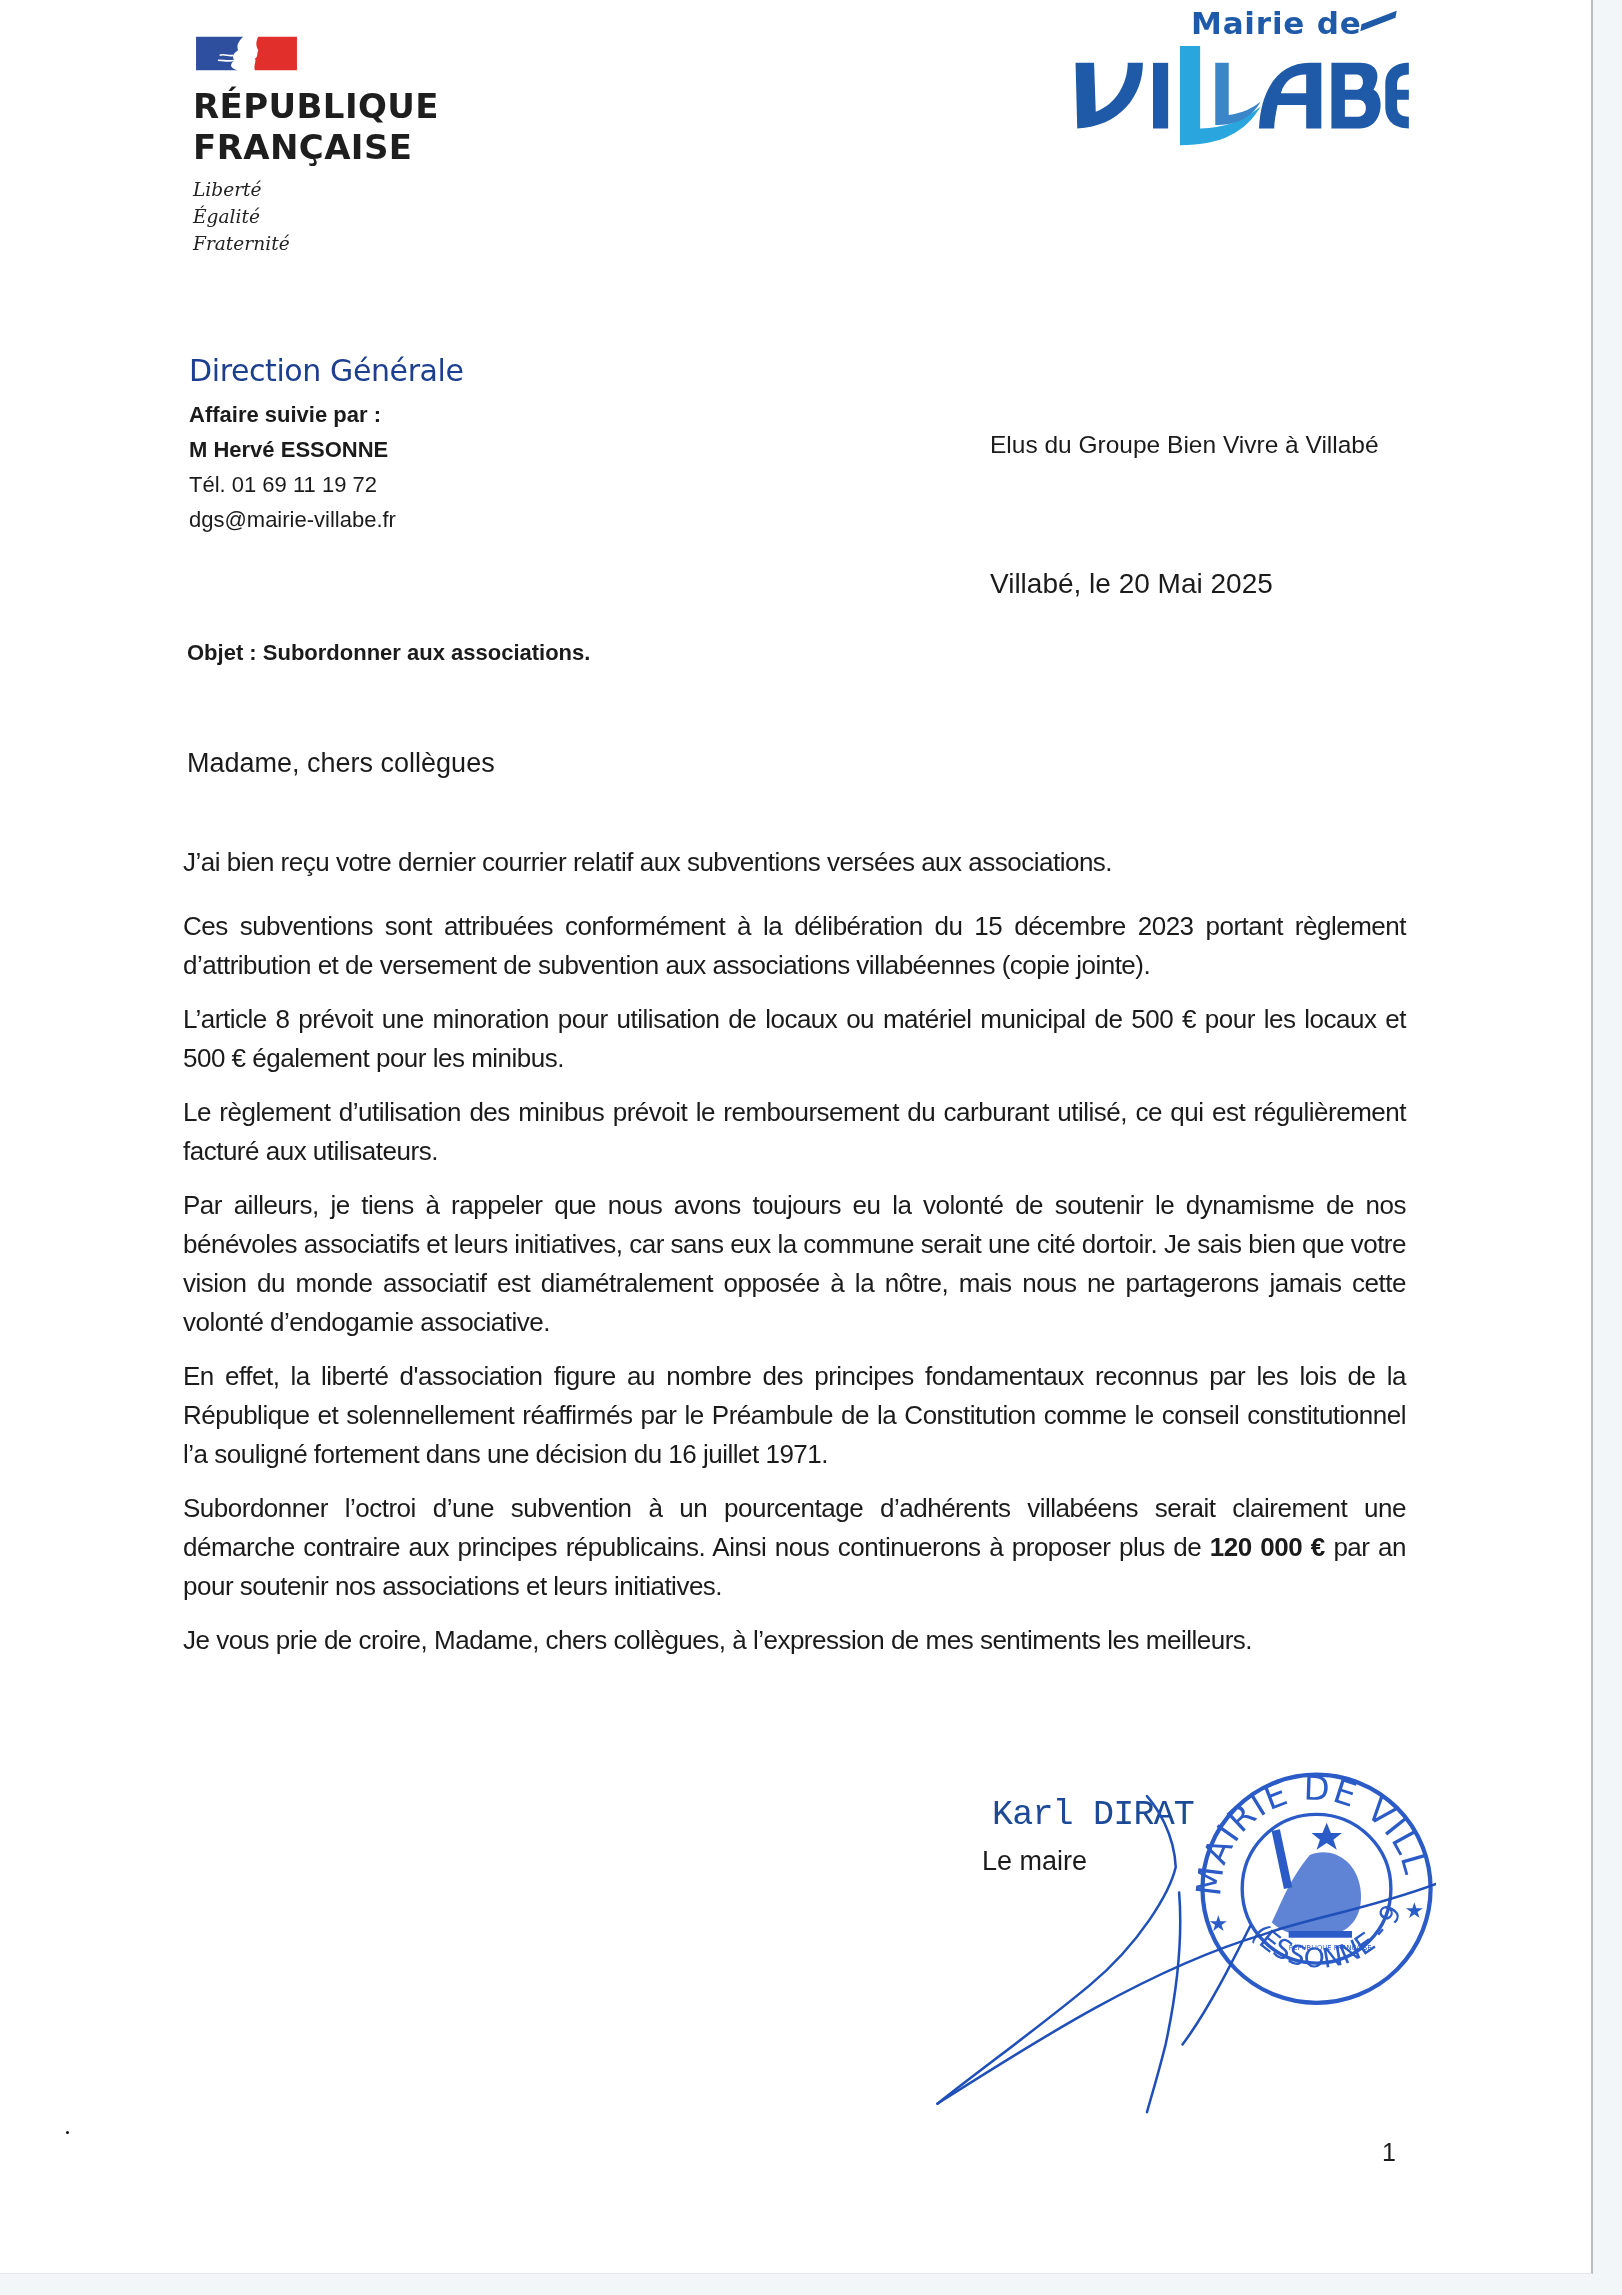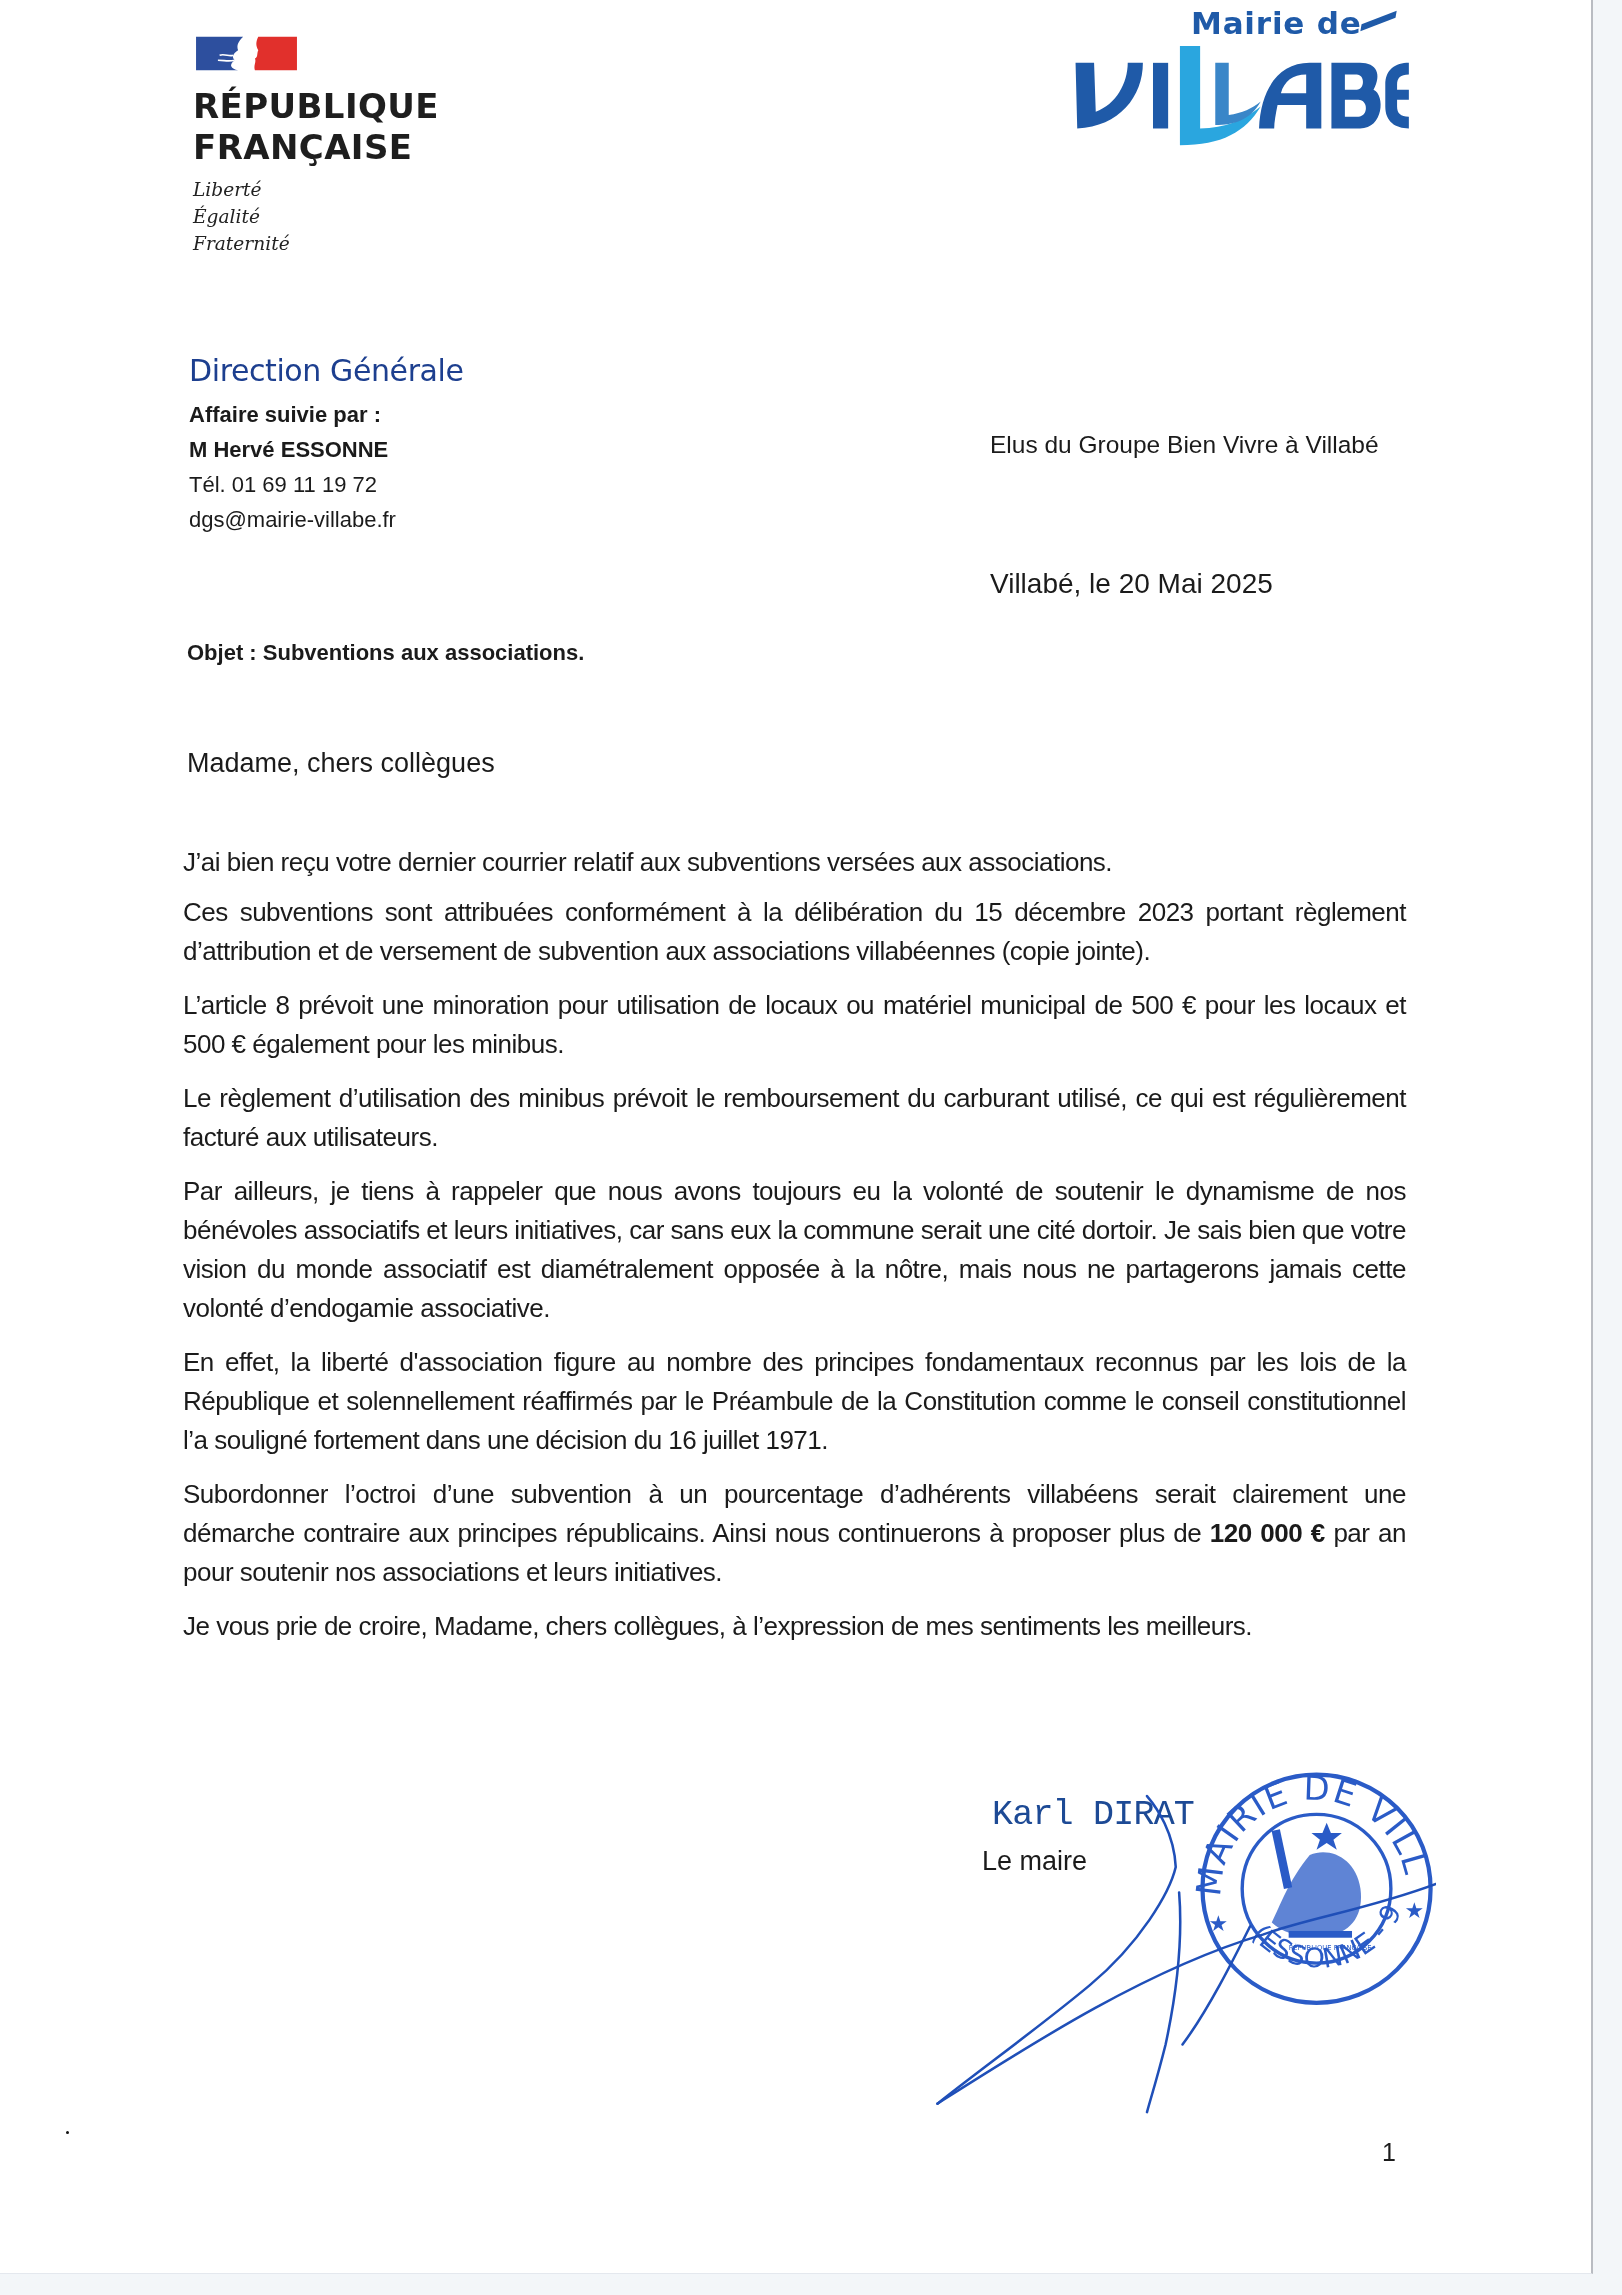--- a/index.html
+++ b/index.html
@@ -60,21 +60,21 @@
   .objet { left: 187px; top: 640px; font-size: 22px; font-weight: bold; color: #1b1b1b; }
   .salutation { left: 187px; top: 748px; font-size: 27px; color: #1b1b1b; text-align: center; }
 
   .body-text {
     left: 183px; top: 843px; width: 1223px;
     font-family: "Liberation Sans Narrow", "Liberation Sans", sans-serif;
     font-size: 26px; line-height: 39px; color: #1b1b1b;
     letter-spacing: -0.5px;
   }
   .body-text p { margin: 0 0 15px 0; text-align: justify; }
-  .body-text p.first { margin-bottom: 11px; }
+  .body-text p.first { margin-bottom: 25px; }
   .body-text strong { font-weight: bold; }
 
   
   .sig-name {
     left: 980px; top: 1795px; font-size: 35px; color: #1d4a95;
     font-family: Liberation Mono, monospace; letter-spacing: -0.8px; margin-left: 12px;
   }
   .sig-role { left: 982px; top: 1846px; font-size: 27px; color: #1b1b1b; }
   .sig-titles { left: 982px; top: 1887px; font-size: 20px; line-height: 30px; color: #1b1b1b; }
 
@@ -127,21 +127,21 @@
   <div class="abs sender">
     <div class="b">Affaire suivie par :</div>
     <div class="b">M Hervé ESSONNE</div>
     <div>Tél. 01 69 11 19 72</div>
     <div>dgs@mairie-villabe.fr</div>
   </div>
 
   <div class="abs recipient">Elus du Groupe Bien Vivre à Villabé</div>
   <div class="abs date">Villabé, le 20 Mai 2025</div>
 
-  <div class="abs objet">Objet : Subventions aux associations.</div>
+  <div class="abs objet">Objet : Subordonner aux associations.</div>
   <div class="abs salutation">Madame, chers collègues</div>
 
   <div class="abs body-text">
     <p class="first">J’ai bien reçu votre dernier courrier relatif aux subventions versées aux associations.</p>
     <p>Ces subventions sont attribuées conformément à la délibération du 15 décembre 2023 portant règlement d’attribution et de versement de subvention aux associations villabéennes (copie jointe).</p>
     <p>L’article 8 prévoit une minoration pour utilisation de locaux ou matériel municipal de 500 € pour les locaux et 500 € également pour les minibus.</p>
     <p>Le règlement d’utilisation des minibus prévoit le remboursement du carburant utilisé, ce qui est régulièrement facturé aux utilisateurs.</p>
     <p>Par ailleurs, je tiens à rappeler que nous avons toujours eu la volonté de soutenir le dynamisme de nos bénévoles associatifs et leurs initiatives, car sans eux la commune serait une cité dortoir.  Je sais bien que votre vision du monde associatif est diamétralement opposée à la nôtre, mais nous ne partagerons jamais cette volonté d’endogamie associative.</p>
     <p>En effet, la liberté d'association figure au nombre des principes fondamentaux reconnus par les lois de la République et solennellement réaffirmés par le Préambule de la Constitution comme le conseil constitutionnel l’a souligné fortement dans une décision du 16 juillet 1971.</p>
     <p><span>Subordonner l’octroi d’une subvention à un pourcentage d’adhérents villabéens serait clairement une démarche contraire aux principes républicains. Ainsi nous continuerons à proposer plus de </span><strong>120 000 €</strong><span> par an pour soutenir nos associations et leurs initiatives.</span></p>

